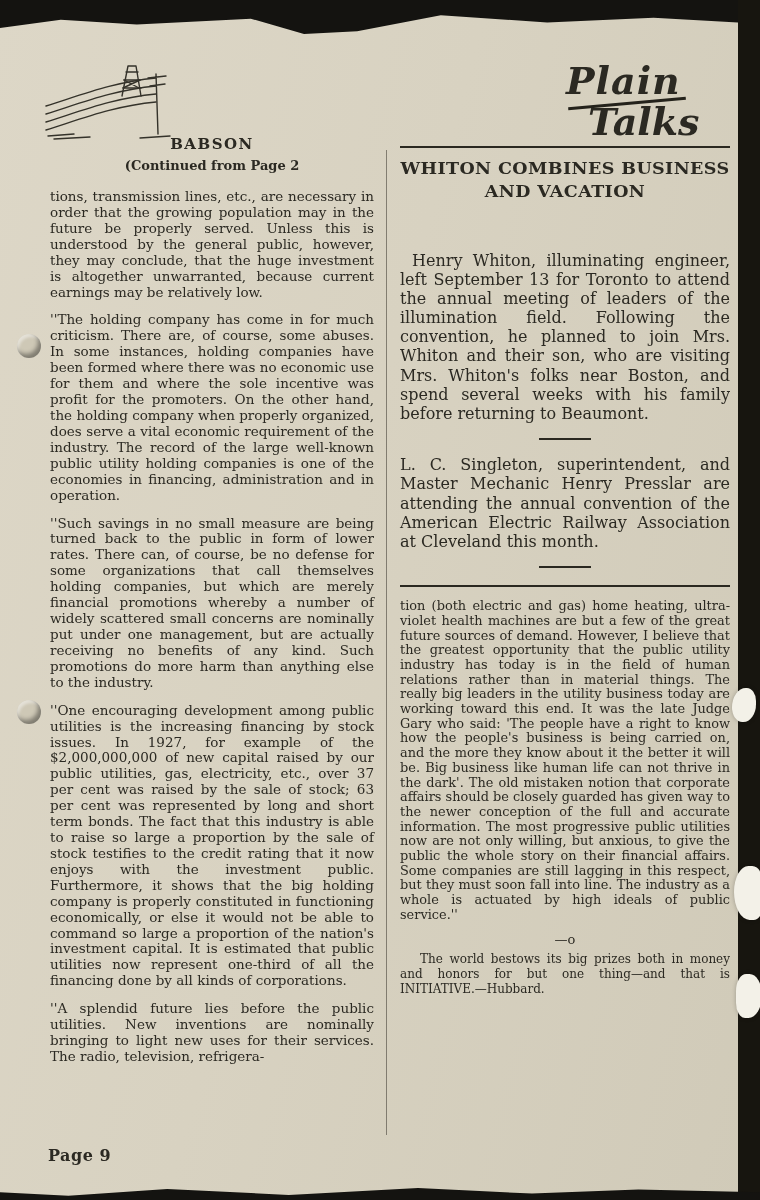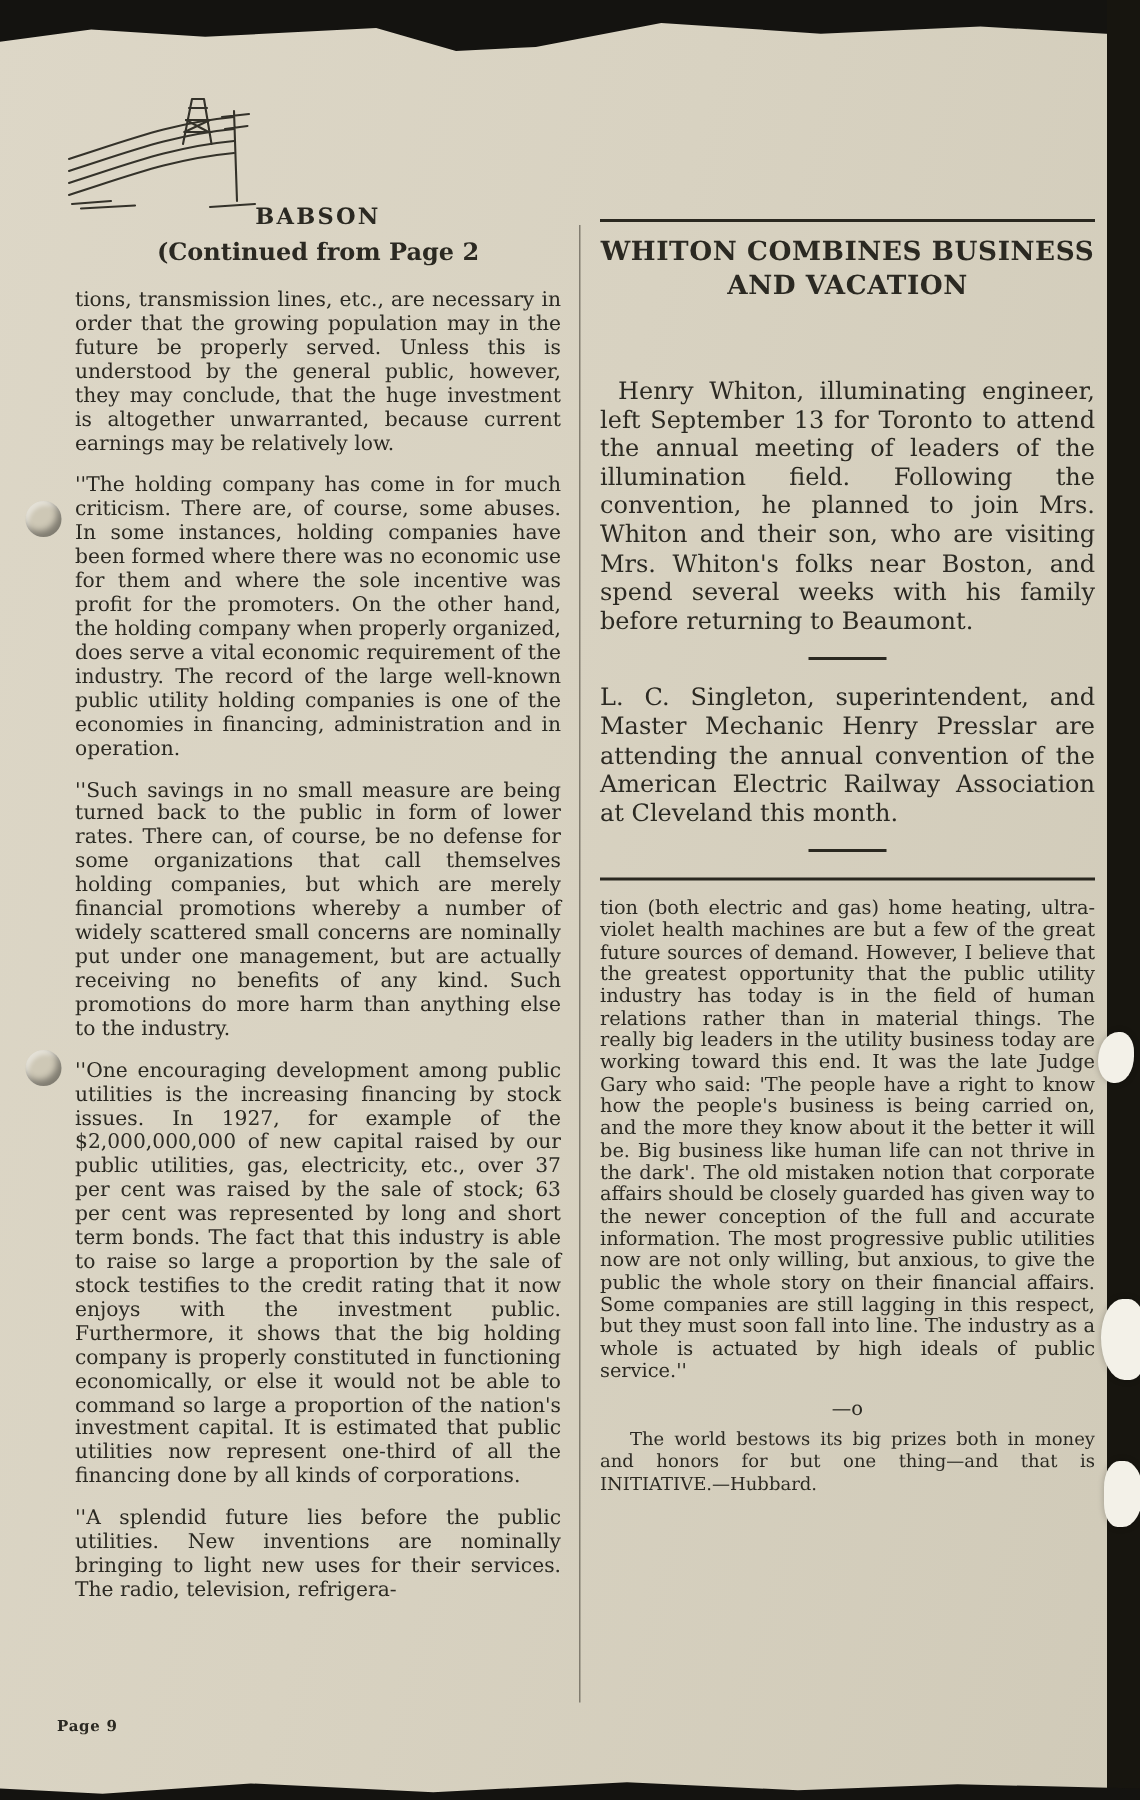--- a/index.html
+++ b/index.html
@@ -26,39 +26,39 @@
   
   .illustration{ position:absolute; left:44px; top:56px; }
   .brand{ position:absolute; right:44px; top:62px; width:150px; font-style:italic; font-weight:bold; line-height:1; }
   .brand-line1{ font-size:38px; letter-spacing:1px; }
   .brand-stroke{ width:118px; height:2.5px; background:#24221b; margin:2px 0 0 2px; transform:rotate(-5deg); }
   .brand-line2{ font-size:38px; margin:-2px 0 0 22px; }
 
   
   .col-left{ position:absolute; left:50px; top:135px; width:324px; }
   .lc-title{ text-align:center; font-weight:bold; font-size:15px; letter-spacing:1.5px; }
-  .lc-cont{ text-align:center; font-weight:bold; font-size:16px; margin-top:5px; }
+  .lc-cont{ text-align:center; font-weight:bold; font-size:13px; margin-top:5px; }
   .lc-body{ margin-top:16px; }
   .body-sm{ font-size:13.5px; line-height:1.18; text-align:justify; margin:0 0 12px 0; }
 
   .col-divider{ position:absolute; left:386px; top:150px; width:1px; height:985px; background:rgba(43,40,31,.5); }
 
   .col-right{ position:absolute; left:400px; top:146px; width:330px; }
   .rc-rule-top{ height:2px; background:#2a2820; margin-bottom:9px; }
   .rc-title{ text-align:center; font-weight:bold; font-size:17.5px; line-height:1.3; letter-spacing:.4px; margin:0 0 14px 0; }
   .body-lg{ font-size:16px; line-height:1.2; text-align:justify; margin:0; }
   .indent1{ text-indent:12px;margin-top:48px; }
   .short-rule{ width:52px; height:2px; background:#2a2820; margin:15px auto; }
   .long-rule{ height:2px; background:#2a2820; margin:17px 0 12px 0; }
   .body-sm2{ font-size:12.9px; line-height:1.14; text-align:justify; margin:0; }
   .o-mark{ text-align:center; font-size:13px; margin:9px 0 5px 0; }
   .o-mark::before{ content:"—"; letter-spacing:-1px; margin-right:1px; }
   .closing{ font-size:12px; line-height:1.25; text-align:justify; text-indent:20px; margin:0; }
 
-  .page-num{ position:absolute; left:38px; top:1146px; font-weight:bold; font-size:10px; letter-spacing:.5px; }
+  .page-num{ position:absolute; left:48px; top:1146px; font-weight:bold; font-size:16px; letter-spacing:.5px; }
 </style>
 </head>
 <body>
 
 <div class="page">
 
   <div class="edge-top"></div>
   <div class="edge-right"></div>
   <div class="edge-bottom"></div>
   <div class="tear tear-1"></div>
@@ -77,20 +77,25 @@
       <path d="M2 58 C 40 46, 70 34, 112 30"></path>
       <path d="M2 66 C 40 54, 70 42, 112 38"></path>
       <path d="M2 74 C 40 62, 70 50, 112 46"></path>
 
       <path d="M112 18 L114 78 M104 22 L122 20 M106 30 L121 28"></path>
 
       <path d="M4 80 L30 78 M10 83 L46 81 M96 82 L126 80"></path>
     </g>
   </svg>
 
+  <div class="brand">
+    <div class="brand-line1">Plain</div>
+    <div class="brand-stroke"></div>
+    <div class="brand-line2">Talks</div>
+  </div>
 
   <div class="col-left">
     <div class="lc-title">BABSON</div>
     <div class="lc-cont">(Continued from Page 2</div>
     <div class="lc-body">
       <p class="body-sm">tions, transmission lines, etc., are necessary in order that the growing population may in the future be properly served. Unless this is understood by the general public, however, they may conclude, that the huge investment is altogether unwarranted, because current earnings may be relatively low.</p>
       <p class="body-sm">''The holding company has come in for much criticism. There are, of course, some abuses. In some instances, holding companies have been formed where there was no economic use for them and where the sole incentive was profit for the promoters. On the other hand, the holding company when properly organized, does serve a vital economic requirement of the industry. The record of the large well-known public utility holding companies is one of the economies in financing, administration and in operation.</p>
       <p class="body-sm">''Such savings in no small measure are being turned back to the public in form of lower rates. There can, of course, be no defense for some organizations that call themselves holding companies, but which are merely financial promotions whereby a number of widely scattered small concerns are nominally put under one management, but are actually receiving no benefits of any kind. Such promotions do more harm than anything else to the industry.</p>
       <p class="body-sm">''One encouraging development among public utilities is the increasing financing by stock issues. In 1927, for example of the $2,000,000,000 of new capital raised by our public utilities, gas, electricity, etc., over 37 per cent was raised by the sale of stock; 63 per cent was represented by long and short term bonds. The fact that this industry is able to raise so large a proportion by the sale of stock testifies to the credit rating that it now enjoys with the investment public. Furthermore, it shows that the big holding company is properly constituted in functioning economically, or else it would not be able to command so large a proportion of the nation's investment capital. It is estimated that public utilities now represent one-third of all the financing done by all kinds of corporations.</p>
       <p class="body-sm">''A splendid future lies before the public utilities. New inventions are nominally bringing to light new uses for their services. The radio, television, refrigera-</p>

